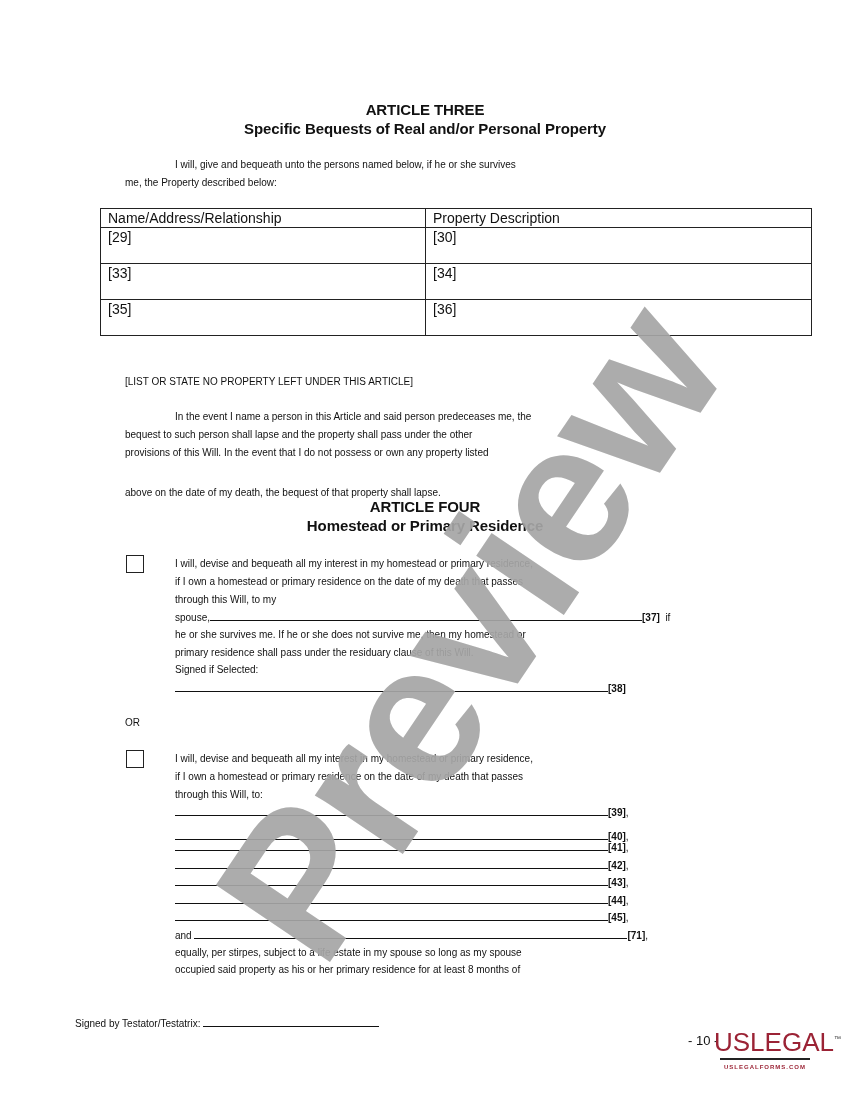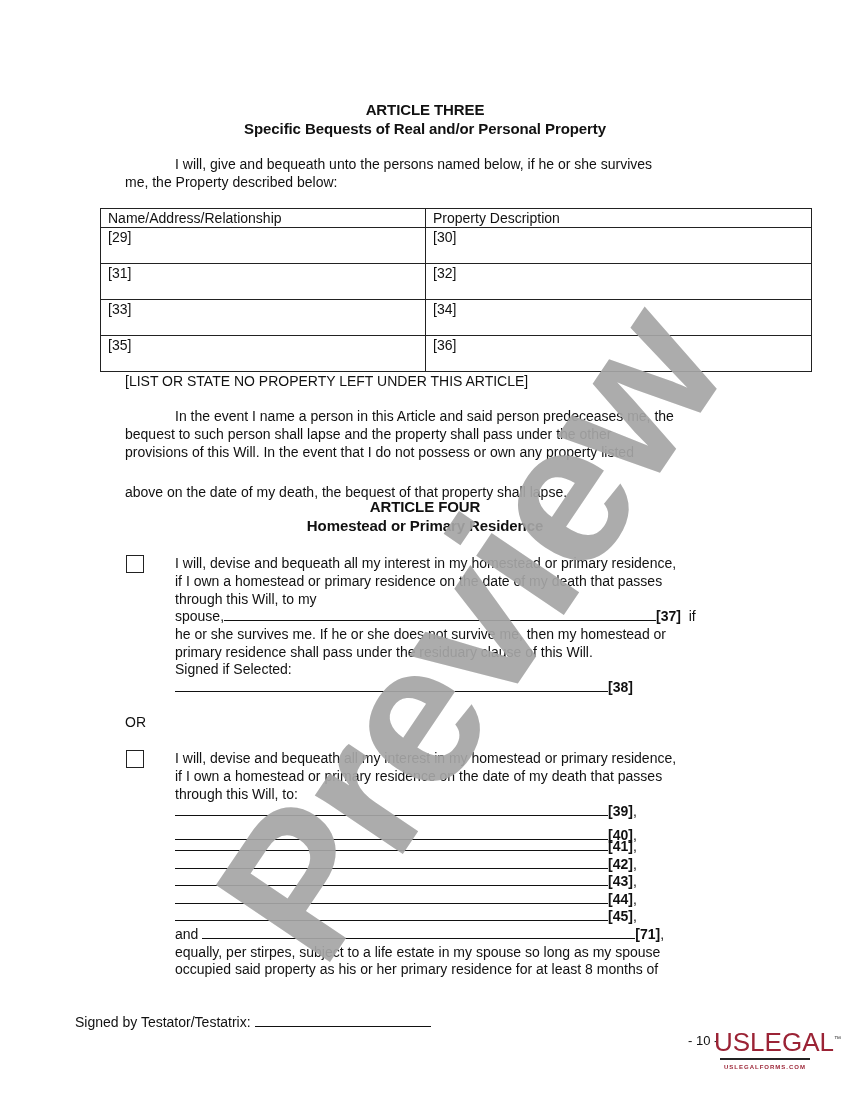--- a/index.html
+++ b/index.html
@@ -1,21 +1,21 @@
 <!DOCTYPE html>
 <html><head>
   <meta charset="utf-8">
   <style>
     html, body { margin: 0; padding: 0; background: #ffffff; }
     body { width: 850px; height: 1100px; position: relative; overflow: hidden;
       font-family: "Liberation Sans", sans-serif; color: #111; font-size: 14px; }
     .abs { position: absolute; white-space: nowrap; }
     .center { left: 0; width: 850px; text-align: center; }
     .h-title { font-weight: bold; font-size: 15px; letter-spacing: -0.1px; }
-    .para { font-size: 14px; line-height: 17.8px; }
+    .para { font-size: 10px; line-height: 17.8px; }
     table.prop { position: absolute; left: 100px; top: 208px; width: 712px; border-collapse: collapse; font-size: 14px; }
     table.prop td { border: 1px solid #222; vertical-align: top; padding: 1px 7px; }
     table.prop tr.hdr td { height: 16px; }
     table.prop tr.row td { height: 33px; }
     .checkbox { position: absolute; width: 16px; height: 16px; border: 1.3px solid #222; background: #fff; }
     .uline { display: inline-block; border-bottom: 1.3px solid #111; height: 12px; vertical-align: baseline; }
     b { font-weight: bold; }
     .watermark { position: absolute; left: 95px; top: 470px; font-family: "Liberation Sans", sans-serif;
       font-weight: bold; font-size: 200px; color: #a6a6a6; opacity: 0.92;
       transform: rotate(-56deg); transform-origin: 0 0; letter-spacing: -4px; pointer-events: none; white-space: nowrap;
@@ -36,24 +36,20 @@
 
 <table class="prop">
   <tbody>
       <tr class="hdr">
     <td style="width:310px;">Name/Address/Relationship</td>
     <td>Property Description</td>
   </tr>
   <tr class="row">
     <td>[29]</td>
     <td>[30]</td>
-  </tr>
-  <tr class="row">
-    <td>[31]</td>
-    <td>[32]</td>
   </tr>
   <tr class="row">
     <td>[33]</td>
     <td>[34]</td>
   </tr>
   <tr class="row">
     <td>[35]</td>
     <td>[36]</td>
   </tr>
 </tbody>

